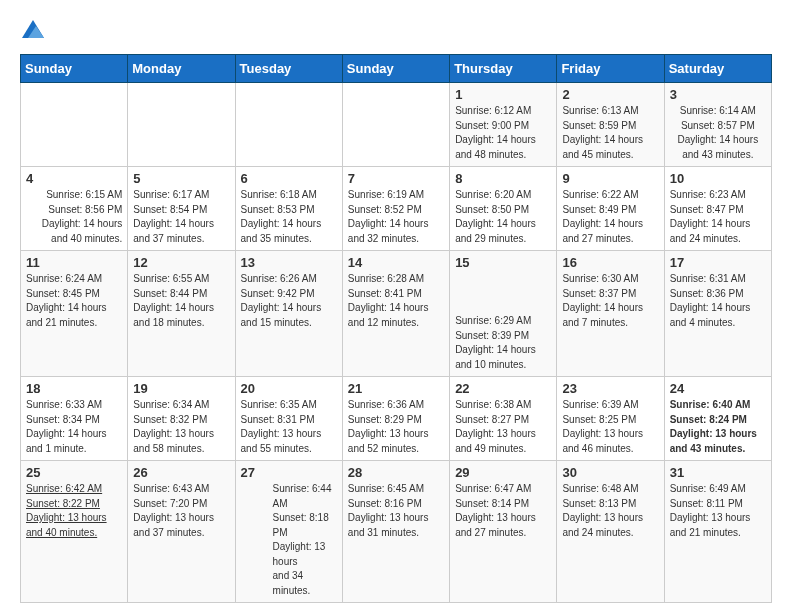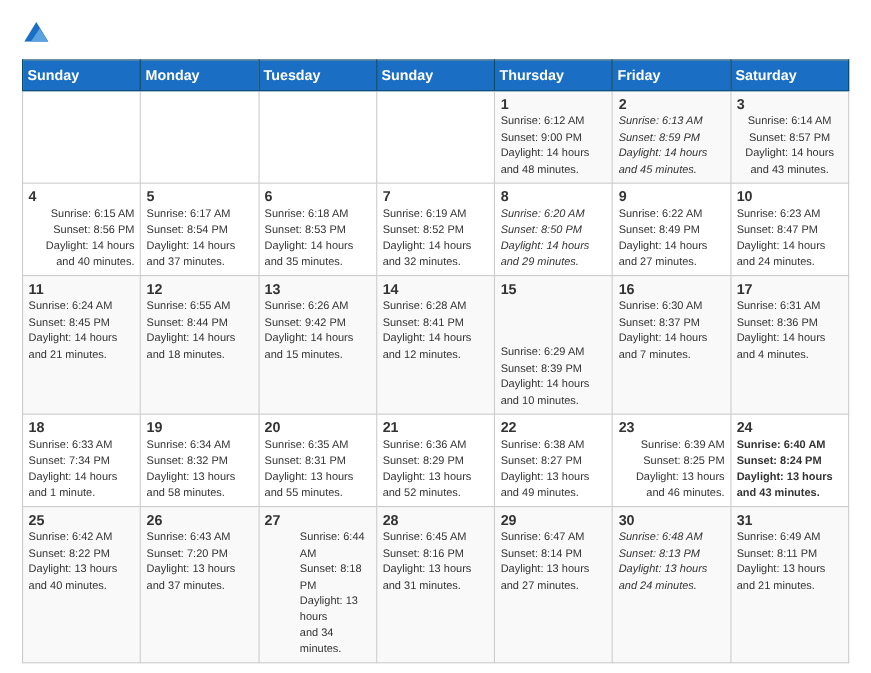--- a/index.html
+++ b/index.html
@@ -140,21 +140,21 @@
         <td class="empty-cell"></td>
         <td>
           <span class="day-num">1</span>
           <div class="day-info" style="white-space: pre-line;">Sunrise: 6:12 AM
 Sunset: 9:00 PM
 Daylight: 14 hours
 and 48 minutes.</div>
         </td>
         <td>
           <span class="day-num">2</span>
-          <div class="day-info" style="white-space: pre-line; font-style: italic;">Sunrise: 6:13 AM
+          <div class="day-info" style="white-space: pre-line;">Sunrise: 6:13 AM
 Sunset: 8:59 PM
 Daylight: 14 hours
 and 45 minutes.</div>
         </td>
         <td>
           <span class="day-num">3</span>
           <div class="day-info" style="white-space: pre-line; text-align: center;">Sunrise: 6:14 AM
 Sunset: 8:57 PM
 Daylight: 14 hours
 and 43 minutes.</div>
@@ -184,21 +184,21 @@
         </td>
         <td>
           <span class="day-num">7</span>
           <div class="day-info" style="white-space: pre-line;">Sunrise: 6:19 AM
 Sunset: 8:52 PM
 Daylight: 14 hours
 and 32 minutes.</div>
         </td>
         <td>
           <span class="day-num">8</span>
-          <div class="day-info" style="white-space: pre-line; font-style: italic;">Sunrise: 6:20 AM
+          <div class="day-info" style="white-space: pre-line;">Sunrise: 6:20 AM
 Sunset: 8:50 PM
 Daylight: 14 hours
 and 29 minutes.</div>
         </td>
         <td>
           <span class="day-num">9</span>
           <div class="day-info" style="white-space: pre-line;">Sunrise: 6:22 AM
 Sunset: 8:49 PM
 Daylight: 14 hours
 and 27 minutes.</div>
@@ -259,21 +259,21 @@
           <div class="day-info" style="white-space: pre-line;">Sunrise: 6:31 AM
 Sunset: 8:36 PM
 Daylight: 14 hours
 and 4 minutes.</div>
         </td>
       </tr>
       <tr>
         <td>
           <span class="day-num">18</span>
           <div class="day-info" style="white-space: pre-line;">Sunrise: 6:33 AM
-Sunset: 7:34 PM
+Sunset: 8:34 PM
 Daylight: 14 hours
 and 1 minute.</div>
         </td>
         <td>
           <span class="day-num">19</span>
           <div class="day-info" style="white-space: pre-line;">Sunrise: 6:34 AM
 Sunset: 8:32 PM
 Daylight: 13 hours
 and 58 minutes.</div>
         </td>
@@ -293,37 +293,37 @@
         </td>
         <td>
           <span class="day-num">22</span>
           <div class="day-info" style="white-space: pre-line;">Sunrise: 6:38 AM
 Sunset: 8:27 PM
 Daylight: 13 hours
 and 49 minutes.</div>
         </td>
         <td>
           <span class="day-num">23</span>
-          <div class="day-info" style="white-space: pre-line; text-align: right;">Sunrise: 6:39 AM
+          <div class="day-info" style="white-space: pre-line;">Sunrise: 6:39 AM
 Sunset: 8:25 PM
 Daylight: 13 hours
 and 46 minutes.</div>
         </td>
         <td>
           <span class="day-num">24</span>
           <div class="day-info" style="white-space: pre-line; font-weight: bold;">Sunrise: 6:40 AM
 Sunset: 8:24 PM
 Daylight: 13 hours
 and 43 minutes.</div>
         </td>
       </tr>
       <tr>
         <td>
           <span class="day-num">25</span>
-          <div class="day-info" style="white-space: pre-line;">Sunrise: 6:42 AM
+          <div class="day-info" style="white-space: pre-line; text-decoration: underline;">Sunrise: 6:42 AM
 Sunset: 8:22 PM
 Daylight: 13 hours
 and 40 minutes.</div>
         </td>
         <td>
           <span class="day-num">26</span>
           <div class="day-info" style="white-space: pre-line;">Sunrise: 6:43 AM
 Sunset: 7:20 PM
 Daylight: 13 hours
 and 37 minutes.</div>
@@ -344,21 +344,21 @@
         </td>
         <td>
           <span class="day-num">29</span>
           <div class="day-info" style="white-space: pre-line;">Sunrise: 6:47 AM
 Sunset: 8:14 PM
 Daylight: 13 hours
 and 27 minutes.</div>
         </td>
         <td>
           <span class="day-num">30</span>
-          <div class="day-info" style="white-space: pre-line; font-style: italic;">Sunrise: 6:48 AM
+          <div class="day-info" style="white-space: pre-line;">Sunrise: 6:48 AM
 Sunset: 8:13 PM
 Daylight: 13 hours
 and 24 minutes.</div>
         </td>
         <td>
           <span class="day-num">31</span>
           <div class="day-info" style="white-space: pre-line;">Sunrise: 6:49 AM
 Sunset: 8:11 PM
 Daylight: 13 hours
 and 21 minutes.</div>

